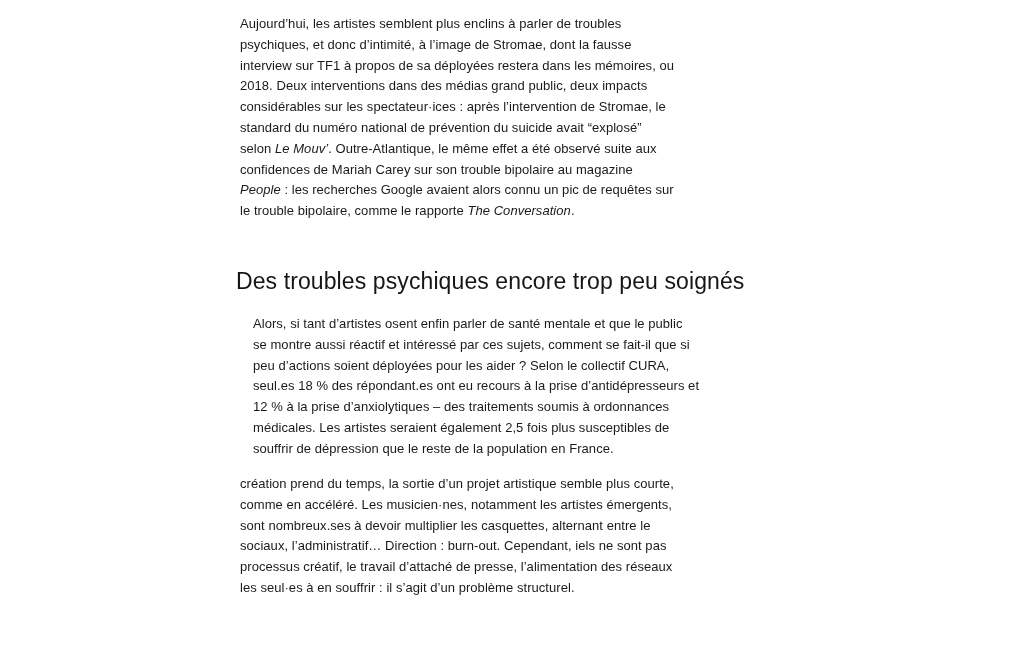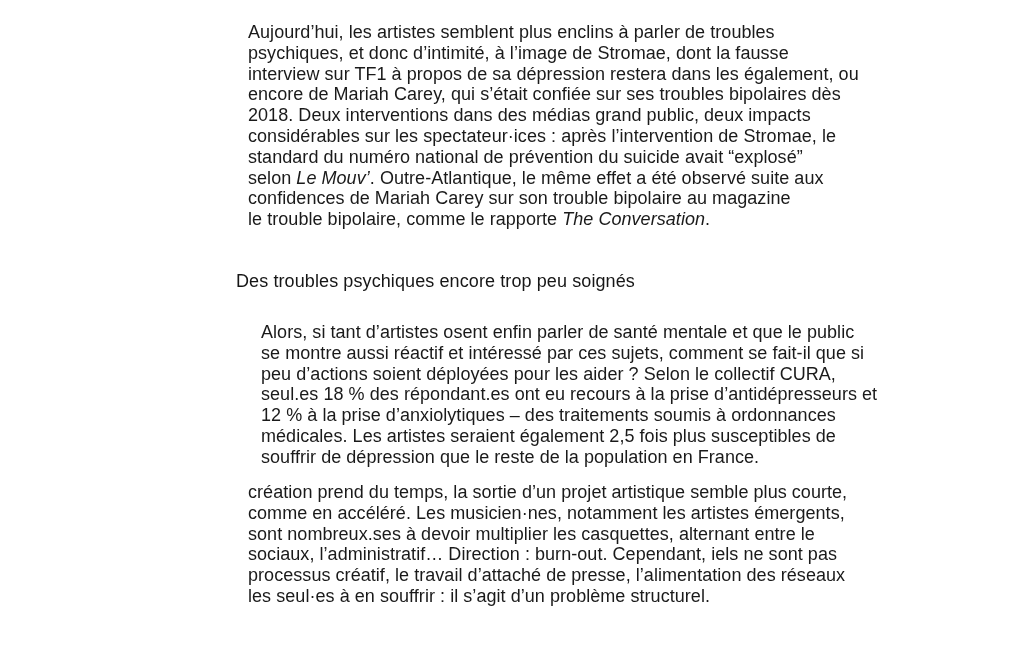--- a/index.html
+++ b/index.html
@@ -15,63 +15,63 @@
       font-family: "Liberation Sans", "DejaVu Sans", sans-serif;
       color: #1a1a1a;
     }
     .article {
       position: absolute;
       left: 236px;
       top: 8px;
       width: 600px;
     }
     .para {
-      margin: 12px;
-      font-size: 18px;
+      margin: 4px;
+      font-size: 13px;
       line-height: 20.8px;
       letter-spacing: 0.05px;
       white-space: nowrap;
     }
     .para .line {
       display: block;
     }
     .para em {
       font-style: italic;
     }
     .p1 { position: absolute; top: 2px; left: 0; }
     .heading {
       position: absolute;
       top: 258px;
       left: 0;
       margin: 0;
-      font-size: 18px;
+      font-size: 23px;
       line-height: 30px;
       font-weight: normal;
       letter-spacing: 0.1px;
       color: #161616;
       white-space: nowrap;
     }
     .p2 { position: absolute; top: 302px; left: 13px; }
     .p3 { position: absolute; top: 462px; left: 0; }
   </style>
 </head>
 <body>
 
 <div class="article">
 
   <p class="para p1">
     <span class="line">Aujourd’hui, les artistes semblent plus enclins à parler de troubles</span>
     <span class="line">psychiques, et donc d’intimité, à l’image de Stromae, dont la fausse</span>
-    <span class="line">interview sur TF1 à propos de sa dépression restera dans les également, ou</span>
-    <span class="line">encore de Mariah Carey, qui s’était confiée sur ses troubles bipolaires dès</span>
+    <span class="line">interview sur TF1 à propos de sa déployées restera dans les mémoires, ou</span>
     <span class="line">2018. Deux interventions dans des médias grand public, deux impacts</span>
     <span class="line">considérables sur les spectateur·ices : après l’intervention de Stromae, le</span>
     <span class="line">standard du numéro national de prévention du suicide avait “explosé”</span>
     <span class="line"><span>selon </span><em>Le Mouv’</em><span>. Outre-Atlantique, le même effet a été observé suite aux</span></span>
     <span class="line">confidences de Mariah Carey sur son trouble bipolaire au magazine</span>
+    <span class="line"><span></span><em>People</em><span> : les recherches Google avaient alors connu un pic de requêtes sur</span></span>
     <span class="line"><span>le trouble bipolaire, comme le rapporte </span><em>The Conversation</em><span>.</span></span>
   </p>
 
   <h2 class="heading">Des troubles psychiques encore trop peu soignés</h2>
 
   <p class="para p2">
     <span class="line">Alors, si tant d’artistes osent enfin parler de santé mentale et que le public</span>
     <span class="line">se montre aussi réactif et intéressé par ces sujets, comment se fait-il que si</span>
     <span class="line">peu d’actions soient déployées pour les aider ? Selon le collectif CURA,</span>
     <span class="line">seul.es 18 % des répondant.es ont eu recours à la prise d’antidépresseurs et</span>

